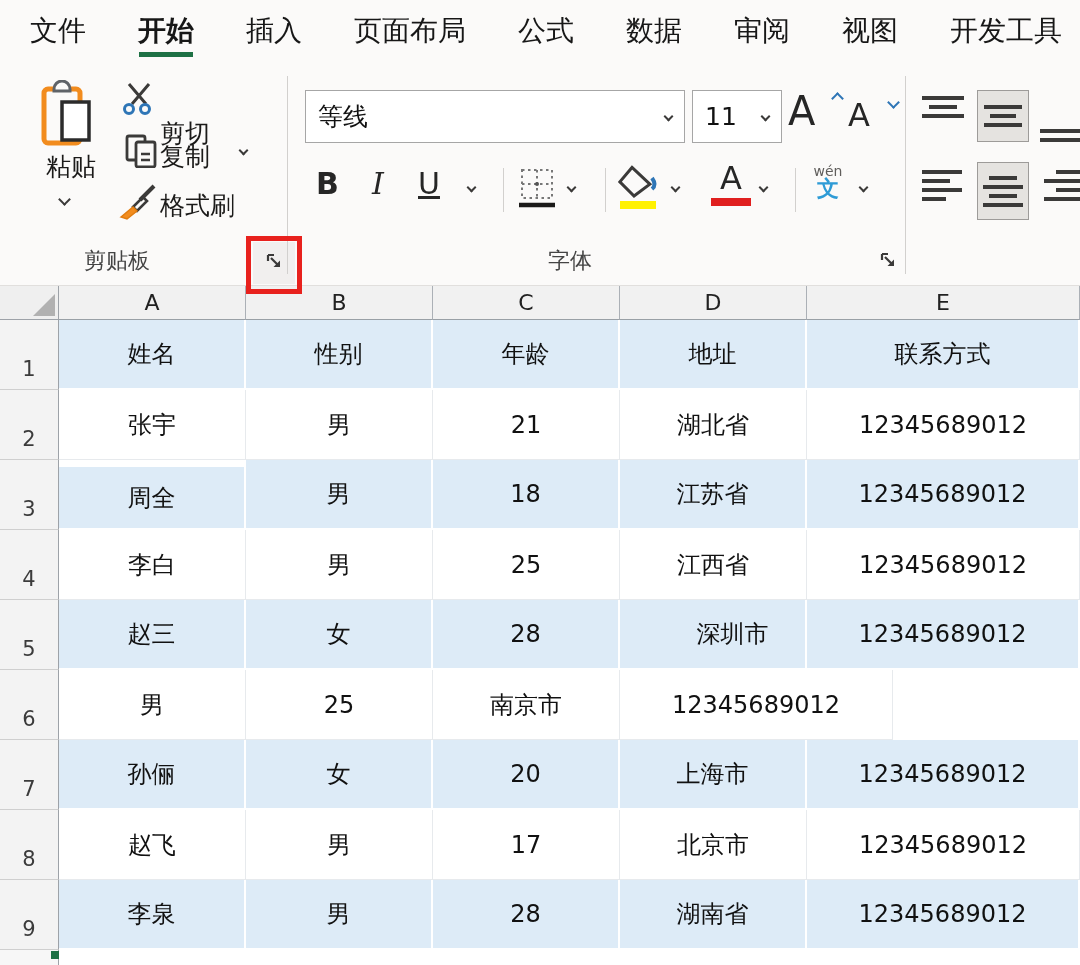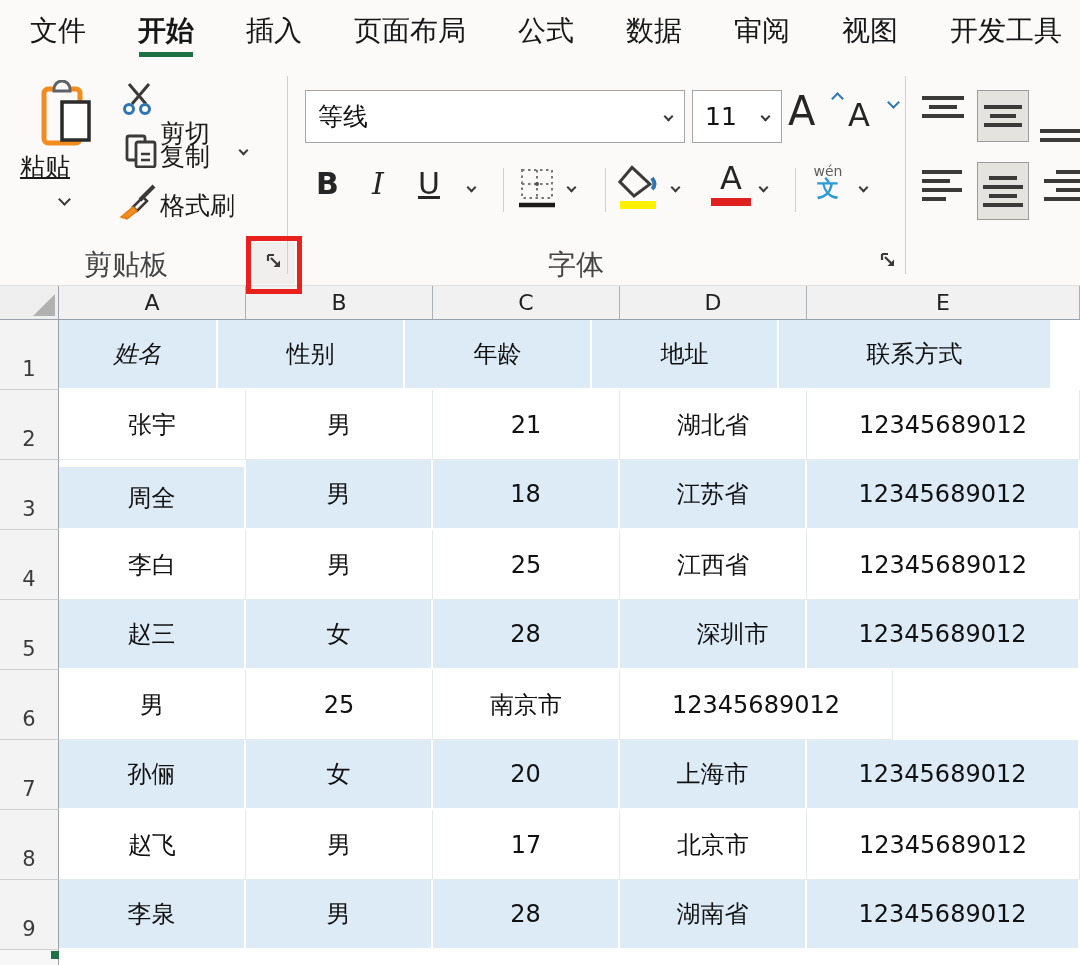--- a/index.html
+++ b/index.html
@@ -12,21 +12,21 @@
             display:flex; align-items:stretch; padding-left:30px; gap:52px; background:#FBFAF9; }
   .tab { position:relative; display:flex; align-items:center; font-size:28px; color:#171717; cursor:default; white-space:nowrap; }
   .tab.active { font-weight:bold; }
   .tab.active::after { content:""; position:absolute; left:1px; right:1px; bottom:5px; height:5px; background:#1E7145; }
 
   
   .ribbon { position:absolute; left:0; top:62px; width:1080px; height:224px; background:#FBFAF9; border-bottom:1px solid #E1DFDD; }
   .abs { position:absolute; }
   .divider { position:absolute; width:1px; background:#D2D0CE; }
   .rlabel { font-size:25px; color:#1b1a19; white-space:nowrap; }
-  .grouplabel { font-size:28px; color:#444; }
+  .grouplabel { font-size:22px; color:#444; }
   .chev { display:inline-block; width:9px; height:9px; border-right:2.5px solid #3b3a39; border-bottom:2.5px solid #3b3a39; transform:rotate(45deg); }
   .chev.small { width:7px; height:7px; }
   .chev.blue { border-color:#2E75B6; }
   .chev.up { transform:rotate(-135deg); }
   .combo { position:absolute; background:#fff; border:1px solid #A6A6A6; display:flex; align-items:center; padding:0 12px; }
   .combo .val { font-size:25px; color:#111; flex:1; }
   .launcher { display:flex; align-items:center; justify-content:center; }
   .selbtn { background:#E5E3E0; border:1px solid #9D9B99; }
   .vbars { display:flex; flex-direction:column; gap:5px; }
   .vbars .b { height:4px; background:#3b3a39; }
@@ -93,21 +93,21 @@
 
     <div class="abs" style="left:40px;top:18px;width:60px;height:90px;">
       <span>
         <svg width="52" height="68" viewBox="0 0 52 68">
           <rect x="4" y="9" width="36" height="54" rx="4" fill="none" stroke="#F28C1E" stroke-width="5"></rect>
           <path d="M14 11 v-2 a8 8 0 0 1 16 0 v2 z" fill="#FBFAF9" stroke="#5f6368" stroke-width="3"></path>
           <rect x="22" y="22" width="27" height="38" fill="#fff" stroke="#2b2b2b" stroke-width="3.5"></rect>
         </svg>
       </span>
     </div>
-    <div class="abs rlabel" style="left:20px;top:88px;text-decoration:underline;">粘贴</div>
+    <div class="abs rlabel" style="left:46px;top:88px;">粘贴</div>
     <span class="abs chev" style="left:60px;top:133px;"></span>
 
     <div class="abs" style="left:122px;top:20px;">
       <svg width="34" height="34" viewBox="0 0 34 34">
         <path d="M27 2 L10 22 M7 2 L24 22" stroke="#3b3a39" stroke-width="3" fill="none"></path>
         <circle cx="7" cy="27" r="4.5" fill="none" stroke="#2E75B6" stroke-width="3"></circle>
         <circle cx="23" cy="27" r="4.5" fill="none" stroke="#2E75B6" stroke-width="3"></circle>
       </svg>
     </div>
     <div class="abs rlabel" style="left:160px;top:23px;margin-top:32px;">剪切</div>
@@ -272,21 +272,21 @@
 
     <div class="colcell" style="width: 187px;">A</div>
         <div class="colcell" style="width: 187px;">B</div>
         <div class="colcell" style="width: 187px;">C</div>
         <div class="colcell" style="width: 187px;">D</div>
         <div class="colcell" style="width: 273px;">E</div>
       </div>
     <div>
         <div class="grid-row band">
           <div class="rownum">1</div>
-          <div class="cell" style="width: 159px; font-style: italic;">姓名</div>
+          <div class="cell" style="width: 187px;">姓名</div>
           <div class="cell" style="width: 187px;">性别</div>
           <div class="cell" style="width: 187px;">年龄</div>
           <div class="cell" style="width: 187px;">地址</div>
           <div class="cell" style="width: 273px;">联系方式</div>
         </div>
         <div class="grid-row">
           <div class="rownum">2</div>
           <div class="cell" style="width: 187px;">张宇</div>
           <div class="cell" style="width: 187px;">男</div>
           <div class="cell" style="width: 187px;">21</div>

